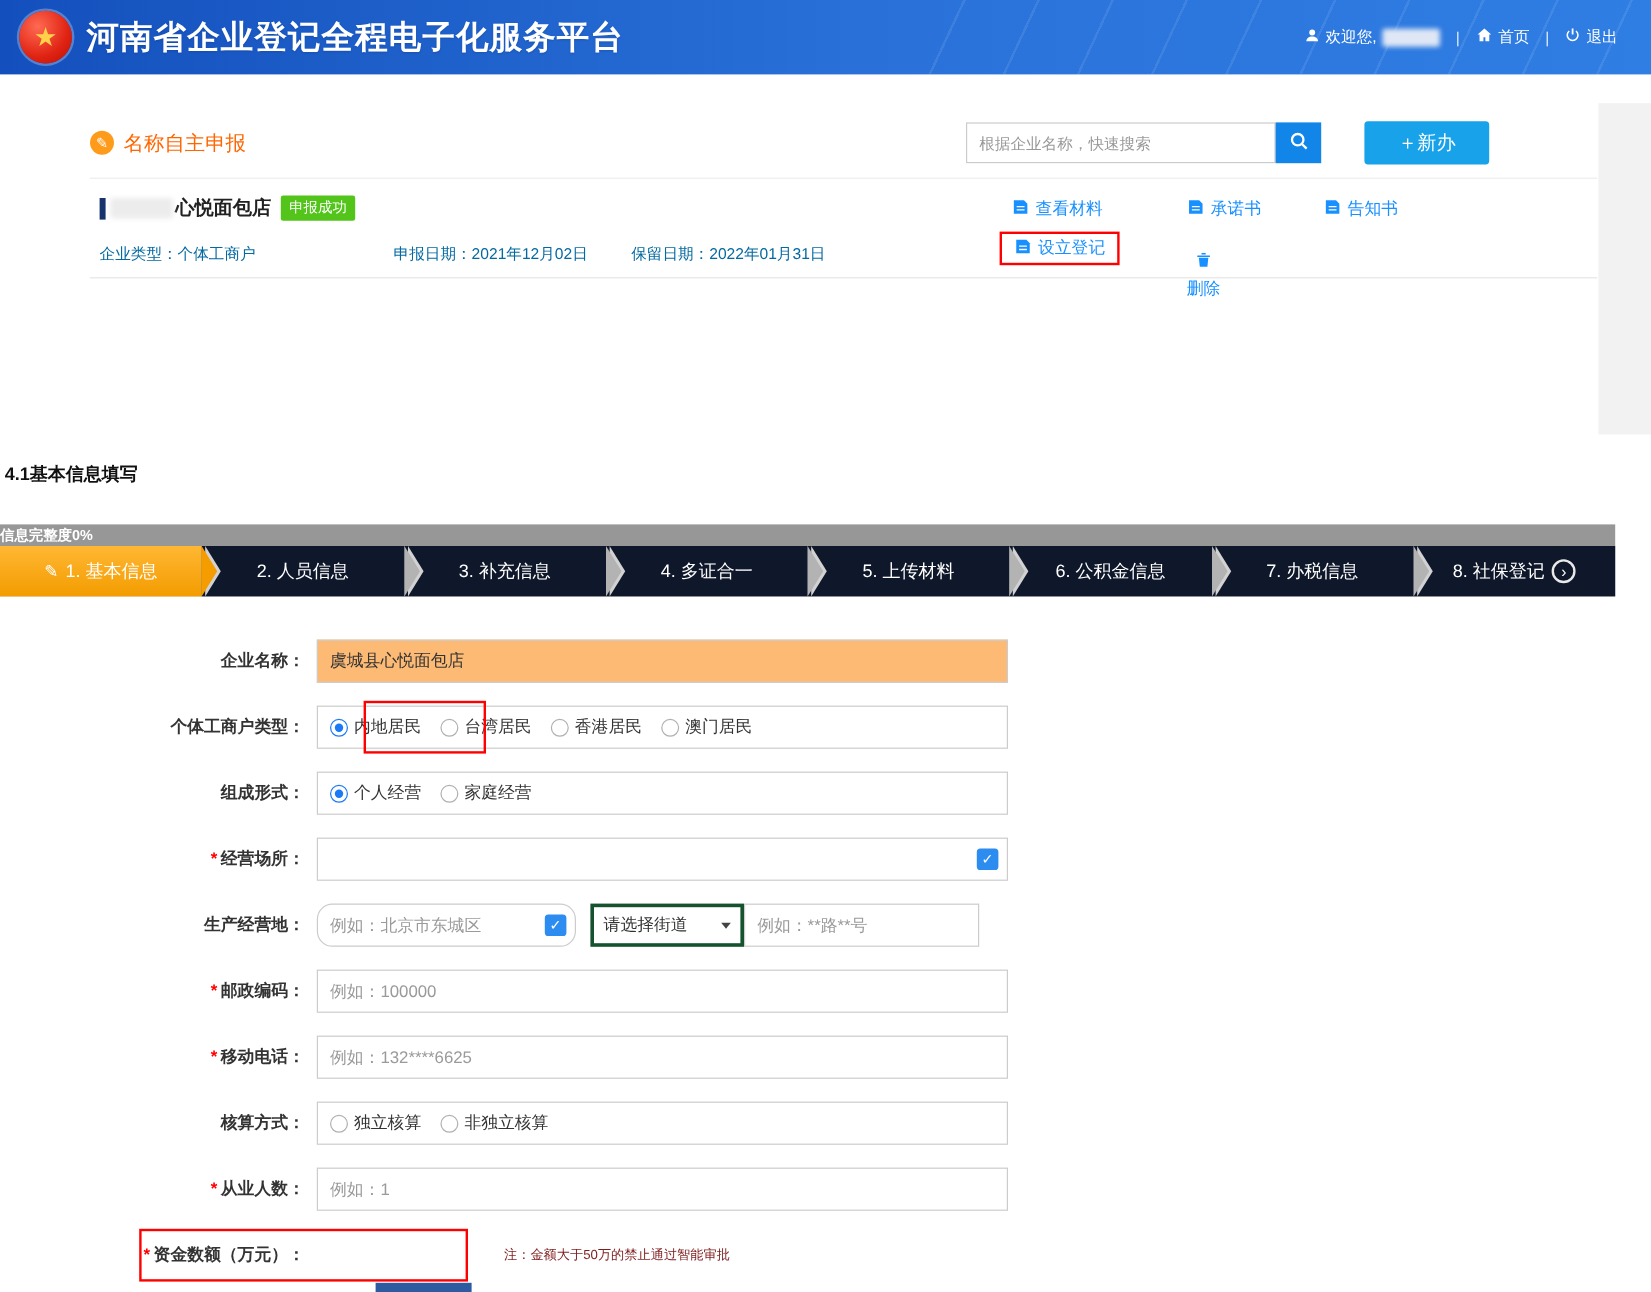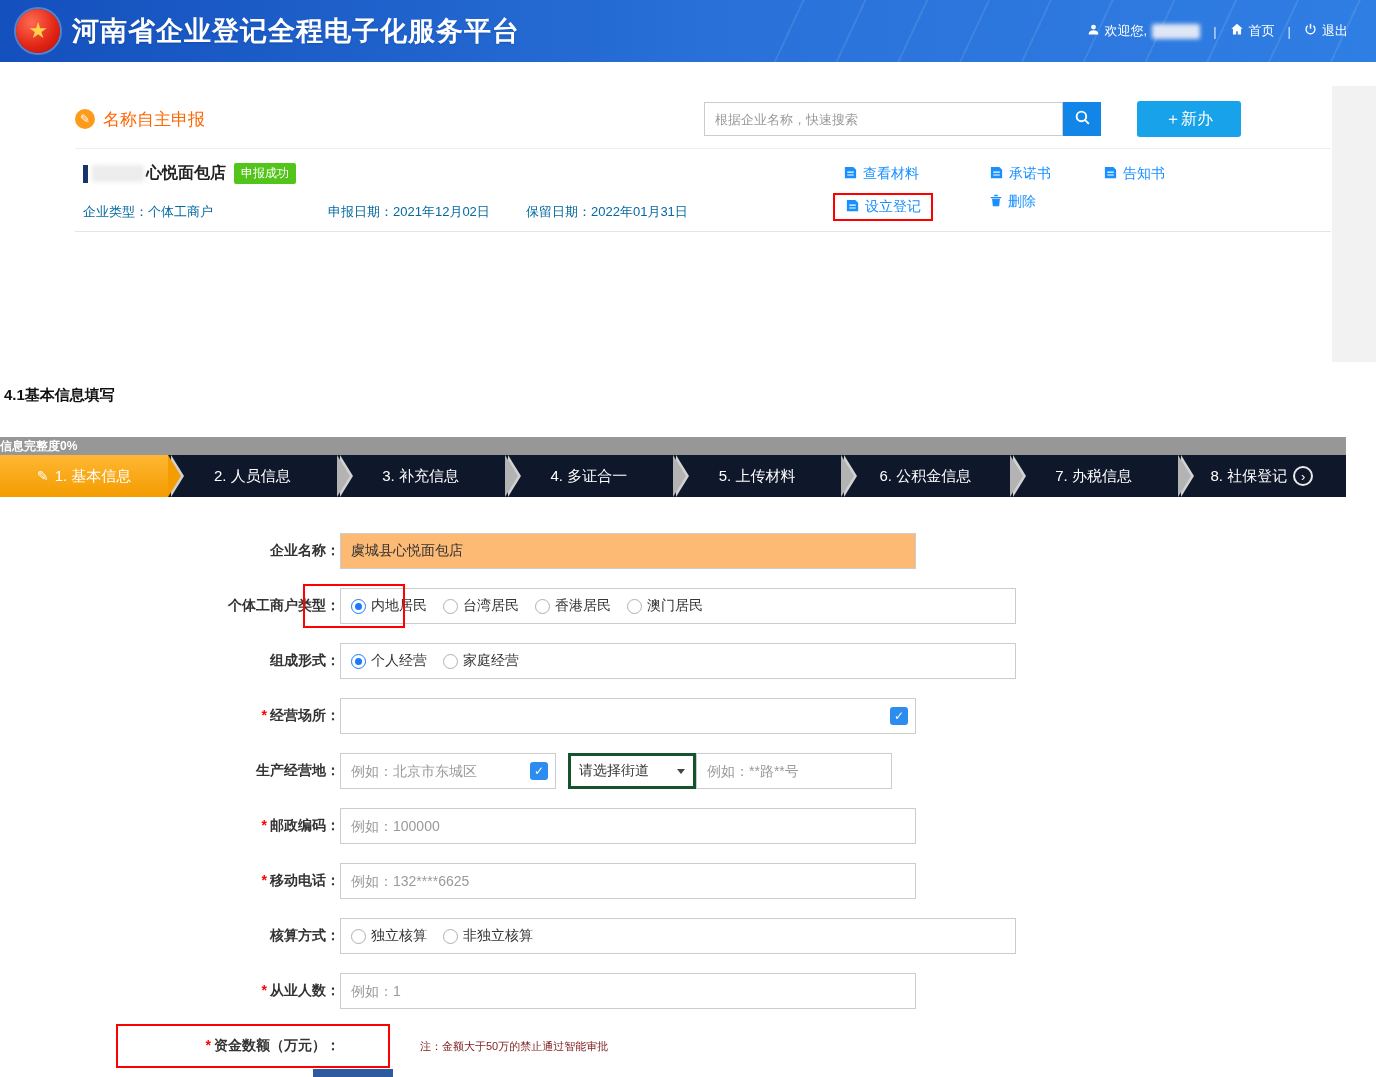--- a/index.html
+++ b/index.html
@@ -32,40 +32,40 @@
 
   .gutter{ position:absolute; right:0; top:86px; width:44px; height:276px; background:#f2f2f2; }
 
   
   .panel{ position:absolute; left:75px; top:98px; width:1256px; }
   .panel-head{ display:flex; align-items:center; height:42px; }
   .p-icon{ width:20px;height:20px;border-radius:50%;background:#ff9b1a;color:#fff;font-size:12px;
            display:flex;align-items:center;justify-content:center; }
   .p-title{ color:#f60; font-size:17px; margin-left:8px; }
   .search-wrap{ margin-left:auto; display:flex; }
-  .search-input{ width:359px; height:34px; border:1px solid #ccc; padding:16px 10px; font-size:13px; color:#333; outline:none; }
+  .search-input{ width:258px; height:34px; border:1px solid #ccc; padding:16px 10px; font-size:13px; color:#333; outline:none; }
   .search-input::placeholder{ color:#999; }
   .search-btn{ width:38px; height:34px; background:#1286e8; border:none; display:flex; align-items:center; justify-content:center; cursor:pointer; }
   .new-btn{ margin-left:36px; margin-right:90px; width:104px; height:36px; background:#18a2e9; color:#fff;
             font-size:16px; border:none; border-radius:3px; display:flex; align-items:center; justify-content:center; cursor:pointer; }
 
   .record{ position:relative; margin-top:8px; height:84px; border-top:1px solid #ededed; border-bottom:1px solid #e5e5e5; }
   .r1{ position:absolute; left:8px; top:14px; display:flex; align-items:center; }
   .name-bar{ width:5px; height:18px; background:#16336b; margin-right:4px; }
   .name-redacted{ width:52px; height:17px; background:#ececec; filter:blur(2px); margin-right:2px; }
   .r-name{ font-size:16px; font-weight:bold; color:#222; }
   .r-badge{ margin-left:8px; background:#52c41a; color:#fff; font-size:12px; padding:2px 7px; border-radius:2px; }
   .r2{ position:absolute; left:8px; top:54px; display:flex; color:#0369a1; font-size:13px; }
   .m-type{ width:245px; } .m-decl{ width:198px; }
   .link{ color:#1890ff; font-size:14px; display:flex; align-items:center; gap:5px; cursor:pointer; }
   .a-view{ position:absolute; left:768px; top:16px; }
   .a-comm{ position:absolute; left:914px; top:16px; }
   .a-notice{ position:absolute; left:1028px; top:16px; }
   .a-setup{ position:absolute; left:758px; top:44px; border:2px solid #ff0000; padding:3px 10px; }
-  .a-del{ position:absolute; left:914px; top:44px; }
+  .a-del{ position:absolute; left:914px; top:60px;flex-direction:column; }
 
   
   .section-title{ position:absolute; left:4px; top:386px; font-size:15px; font-weight:bold; color:#111; }
 
   
   .form{ position:absolute; left:0; top:437px; width:1346px; }
   .meter{ height:18px; background:#979797; color:#fff; font-size:12px; font-weight:bold;
           text-align:left; line-height:18px; padding-right:10px; }
   .steps{ display:flex; height:42px; background:#b3b3b3; }
   .step{ flex:1; position:relative; display:flex; align-items:center; justify-content:center; gap:6px;
@@ -81,30 +81,30 @@
   .steps .step:nth-child(4){z-index:5}.steps .step:nth-child(5){z-index:4}.steps .step:nth-child(6){z-index:3}
   .steps .step:nth-child(7){z-index:2}.steps .step:nth-child(8){z-index:1}
   .step.active{ background:linear-gradient(180deg,#ffb733,#f39c00); }
   .step.active::before{ border-left-color:#f49c00; }
   .pencil{ font-size:14px; }
   .next-circle{ width:20px; height:20px; border:2px solid #e9e9e9; border-radius:50%;
                 display:inline-flex; align-items:center; justify-content:center; font-size:13px; color:#fff; }
 
   .fields{ padding-top:36px; }
   .frow{ display:flex; align-items:center; margin-bottom:19px; position:relative; height:36px; }
-  .flabel{ width:340px; text-align:right; font-size:14px; font-weight:bold; color:#333; white-space:nowrap; }
+  .flabel{ width:264px; text-align:right; padding-right:10px; font-size:14px; font-weight:bold; color:#333; white-space:nowrap; }
   .star{ color:#f00; margin-right:3px; }
   .finput{ width:576px; height:36px; border:1px solid #ccc; padding:0 10px; font-size:14px; color:#333; outline:none; background:#fff; }
   .finput::placeholder{ color:#9a9a9a; }
   .finput.readonly{ background:#fdba74; }
   .iwrap{ position:relative; width:576px; } .iwrap .finput{ width:100%; padding-right:32px; }
-  .iwrap-sm{ position:relative; width:216px; } .iwrap-sm .finput{ width:100%; padding-right:30px; }
+  .iwrap-sm{ position:relative; width:216px; } .iwrap-sm .finput{ width:100%; padding-right:30px;border-radius:13px; }
   .picker{ position:absolute; right:8px; top:50%; transform:translateY(-50%); width:18px; height:18px;
            background:#2d8cf0; border-radius:3px; color:#fff; font-size:12px; line-height:18px; text-align:center; cursor:pointer; }
-  .rgroup{ width:676px; height:36px; border:1px solid #ccc; display:flex; align-items:center;
+  .rgroup{ width:576px; height:36px; border:1px solid #ccc; display:flex; align-items:center;
            padding-left:10px; gap:16px; font-size:14px; color:#333; }
   .opt{ display:flex; align-items:center; gap:5px; cursor:pointer; }
   .radio{ width:15px; height:15px; border:1px solid #b0b0b0; border-radius:50%; position:relative; background:#fff; flex:0 0 auto;}
   .opt.sel .radio{ border-color:#1a7af8; }
   .opt.sel .radio::after{ content:""; position:absolute; inset:3px; border-radius:50%; background:#1a7af8; }
   .fake-select{ width:128px; height:36px; border:3px solid #14532d; display:flex; align-items:center;
                 justify-content:space-between; padding:0 8px; font-size:14px; color:#333; margin-left:12px; cursor:pointer; }
   .sel-arrow{ width:0; height:0; border-left:4px solid transparent; border-right:4px solid transparent; border-top:5px solid #444; }
   .addr-input{ width:196px; margin-left:0; }
   .redbox{ position:absolute; border:2px solid #ff0000; pointer-events:none; z-index:3; }

